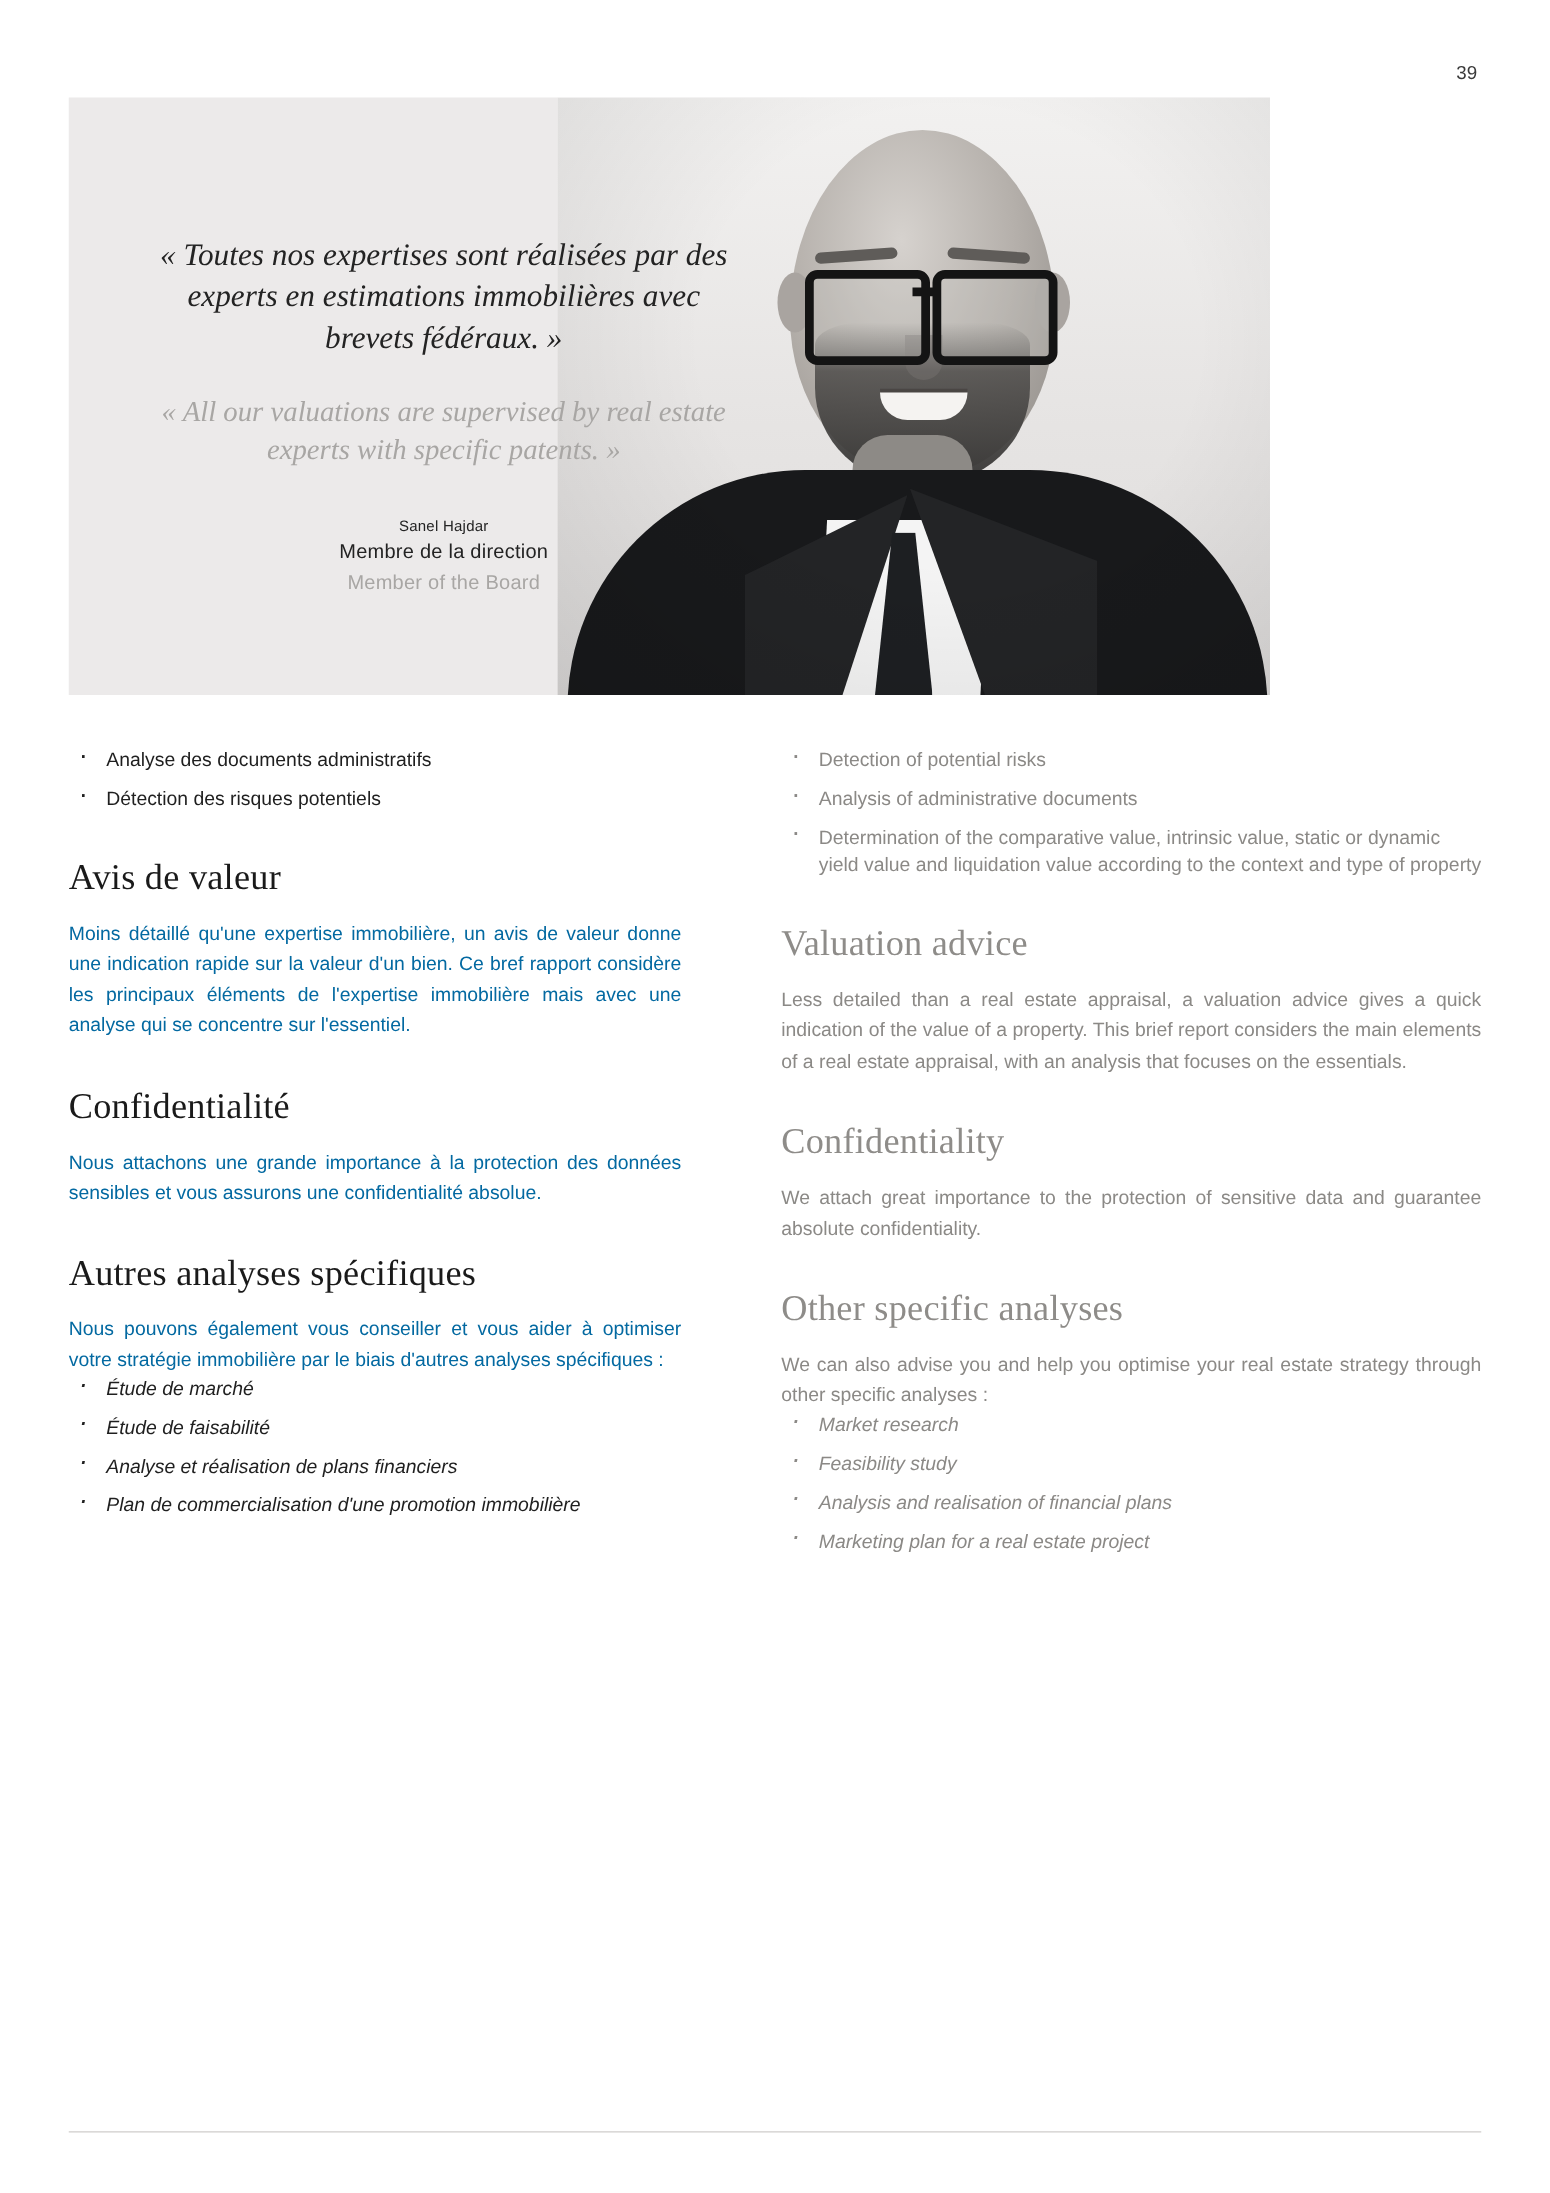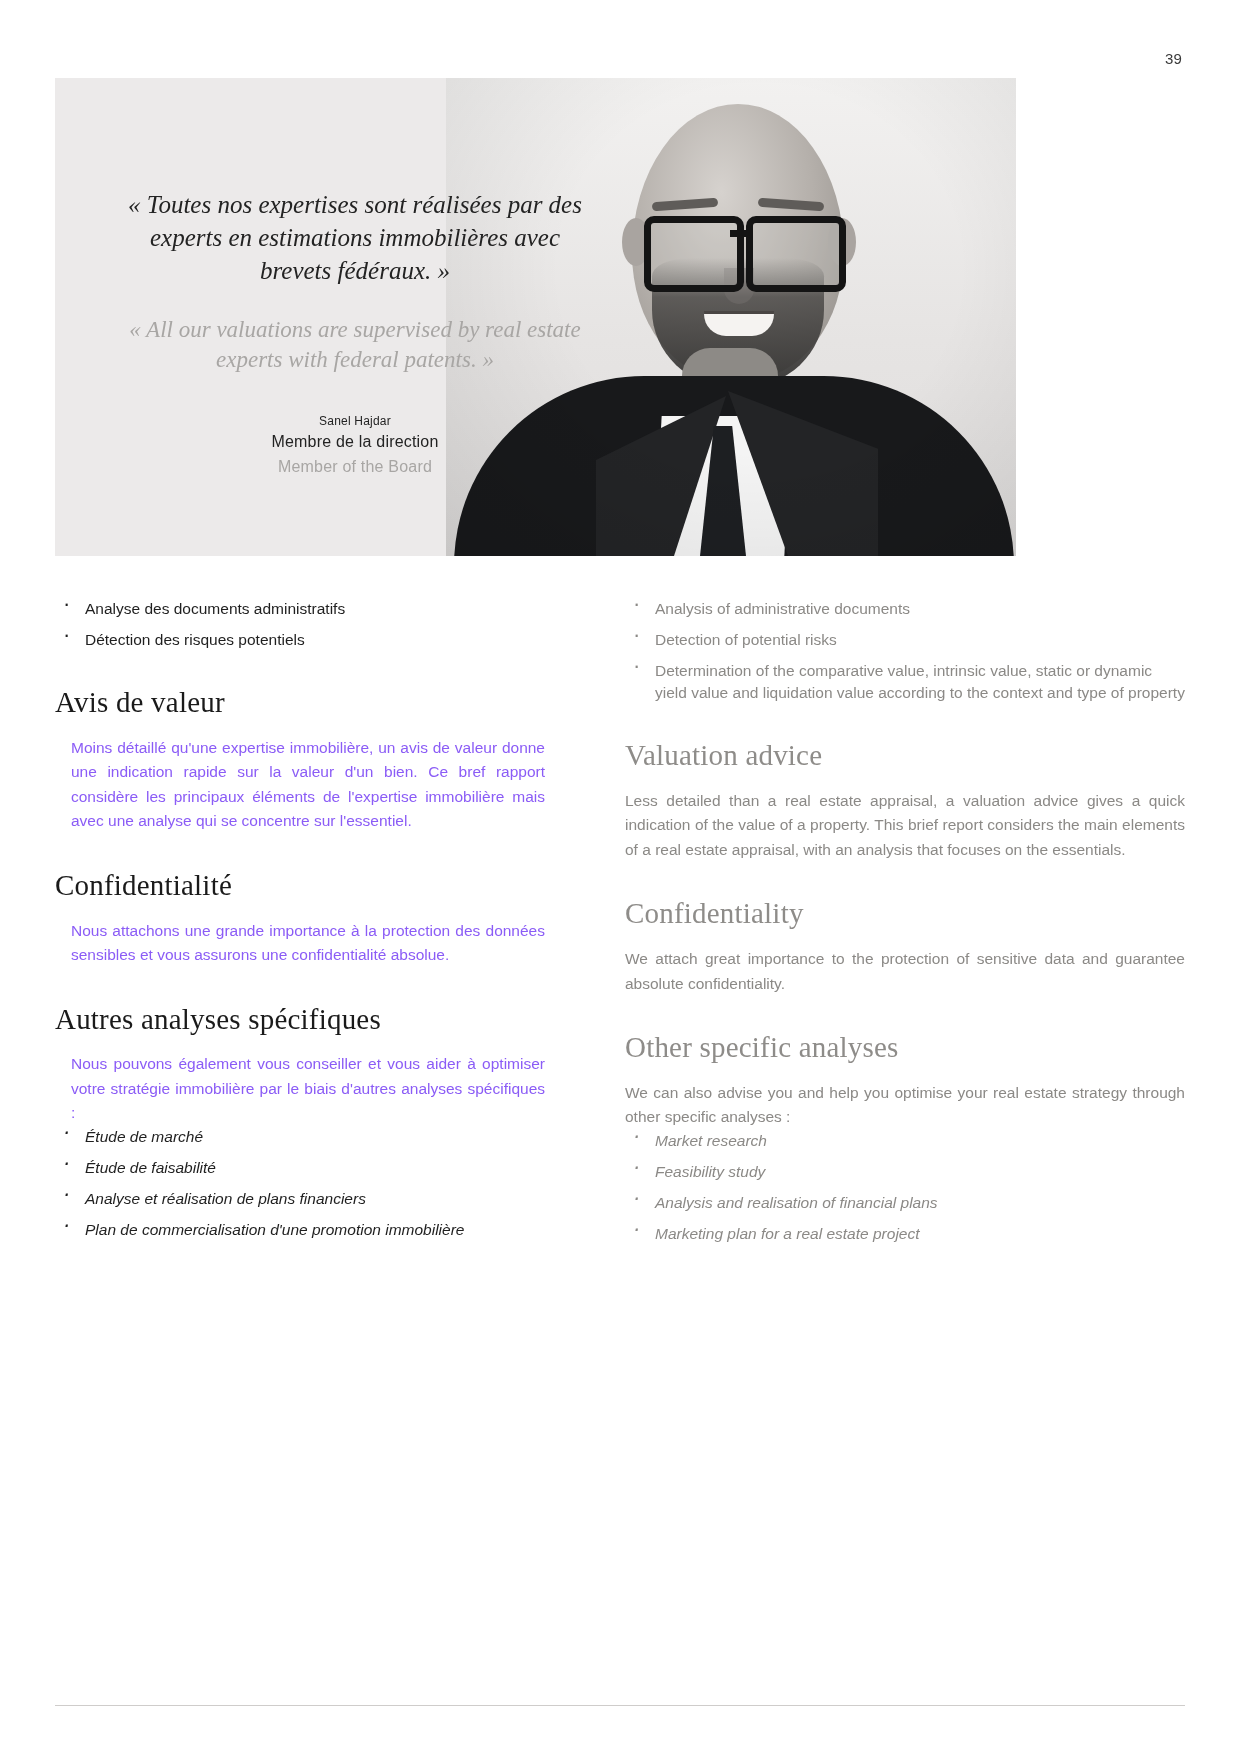--- a/index.html
+++ b/index.html
@@ -300,21 +300,21 @@
   }
   .col-fr h2.section { color: #1a1a1a; }
   .col-en h2.section { color: #8e8c89; }
 
   p.body {
     font-size: 15.5px;
     line-height: 1.58;
     margin: 0 0 0 0;
     text-align: justify;
   }
-  .col-fr p.body { color: #8b5cf6; margin-left: 16px; }
+  .col-fr p.body { color: #0369a1; }
   .col-en p.body { color: #8b8986; text-align: justify; }
 
   .tight-list { margin-top: 16px; font-style: italic; }
 
   .footer-rule {
     position: absolute;
     left: 55px;
     bottom: 48px;
     width: 1130px;
     height: 1px;
@@ -346,21 +346,21 @@
       <div class="p-shoulders"></div>
       <div class="p-shirt"></div>
       <div class="p-lapel-l"></div>
       <div class="p-lapel-r"></div>
       <div class="p-tie"></div>
       <div class="p-vignette"></div>
     </div>
 
     <div class="hero-quote-block">
       <p class="quote-fr">« Toutes nos expertises sont réalisées par des experts en estimations immobilières avec brevets fédéraux. »</p>
-      <p class="quote-en">« All our valuations are supervised by real estate experts with federal patents. »</p>
+      <p class="quote-en">« All our valuations are supervised by real estate experts with specific patents. »</p>
       <div class="person-name">Sanel Hajdar</div>
       <div class="person-role-fr">Membre de la direction</div>
       <div class="person-role-en">Member of the Board</div>
     </div>
 
   </div>
 
   <div class="col col-fr">
 
     <ul class="bullets">
@@ -382,22 +382,22 @@
       <li>Étude de faisabilité</li>
       <li>Analyse et réalisation de plans financiers</li>
       <li>Plan de commercialisation d'une promotion immobilière</li>
     </ul>
 
   </div>
 
   <div class="col col-en">
 
     <ul class="bullets">
+      <li>Detection of potential risks</li>
       <li>Analysis of administrative documents</li>
-      <li>Detection of potential risks</li>
       <li>Determination of the comparative value, intrinsic value, static or dynamic yield value and liquidation value according to the context and type of property</li>
     </ul>
 
     <h2 class="section">Valuation advice</h2>
     <p class="body">Less detailed than a real estate appraisal, a valuation advice gives a quick indication of the value of a property. This brief report considers the main elements of a real estate appraisal, with an analysis that focuses on the essentials.</p>
 
     <h2 class="section">Confidentiality</h2>
     <p class="body">We attach great importance to the protection of sensitive data and guarantee absolute confidentiality.</p>
 
     <h2 class="section">Other specific analyses</h2>

